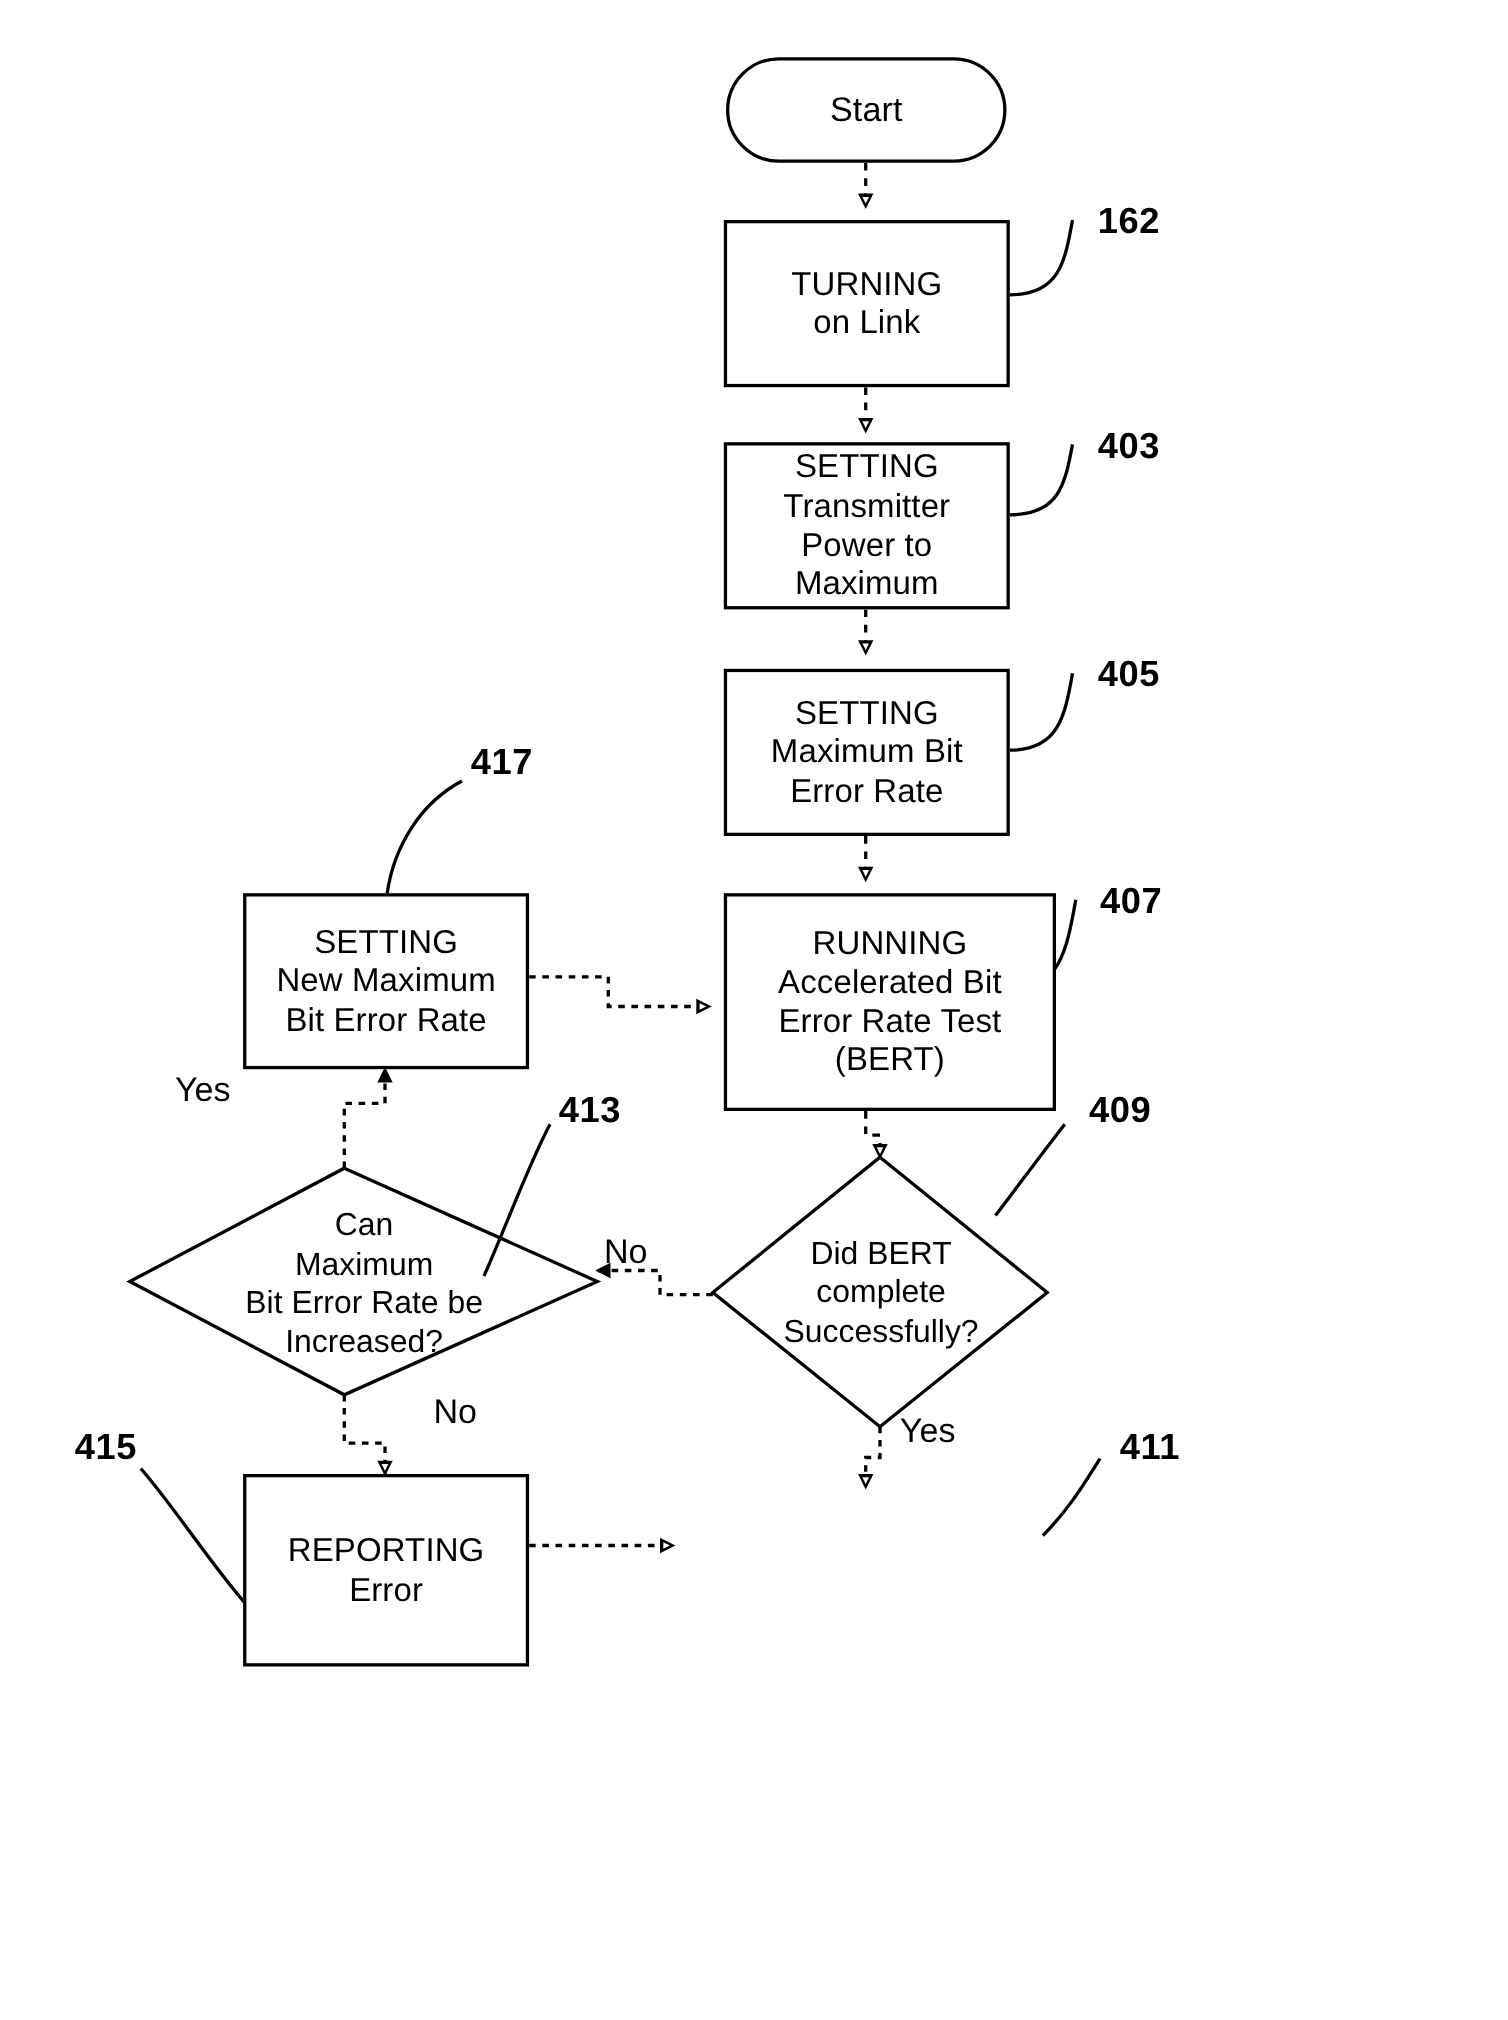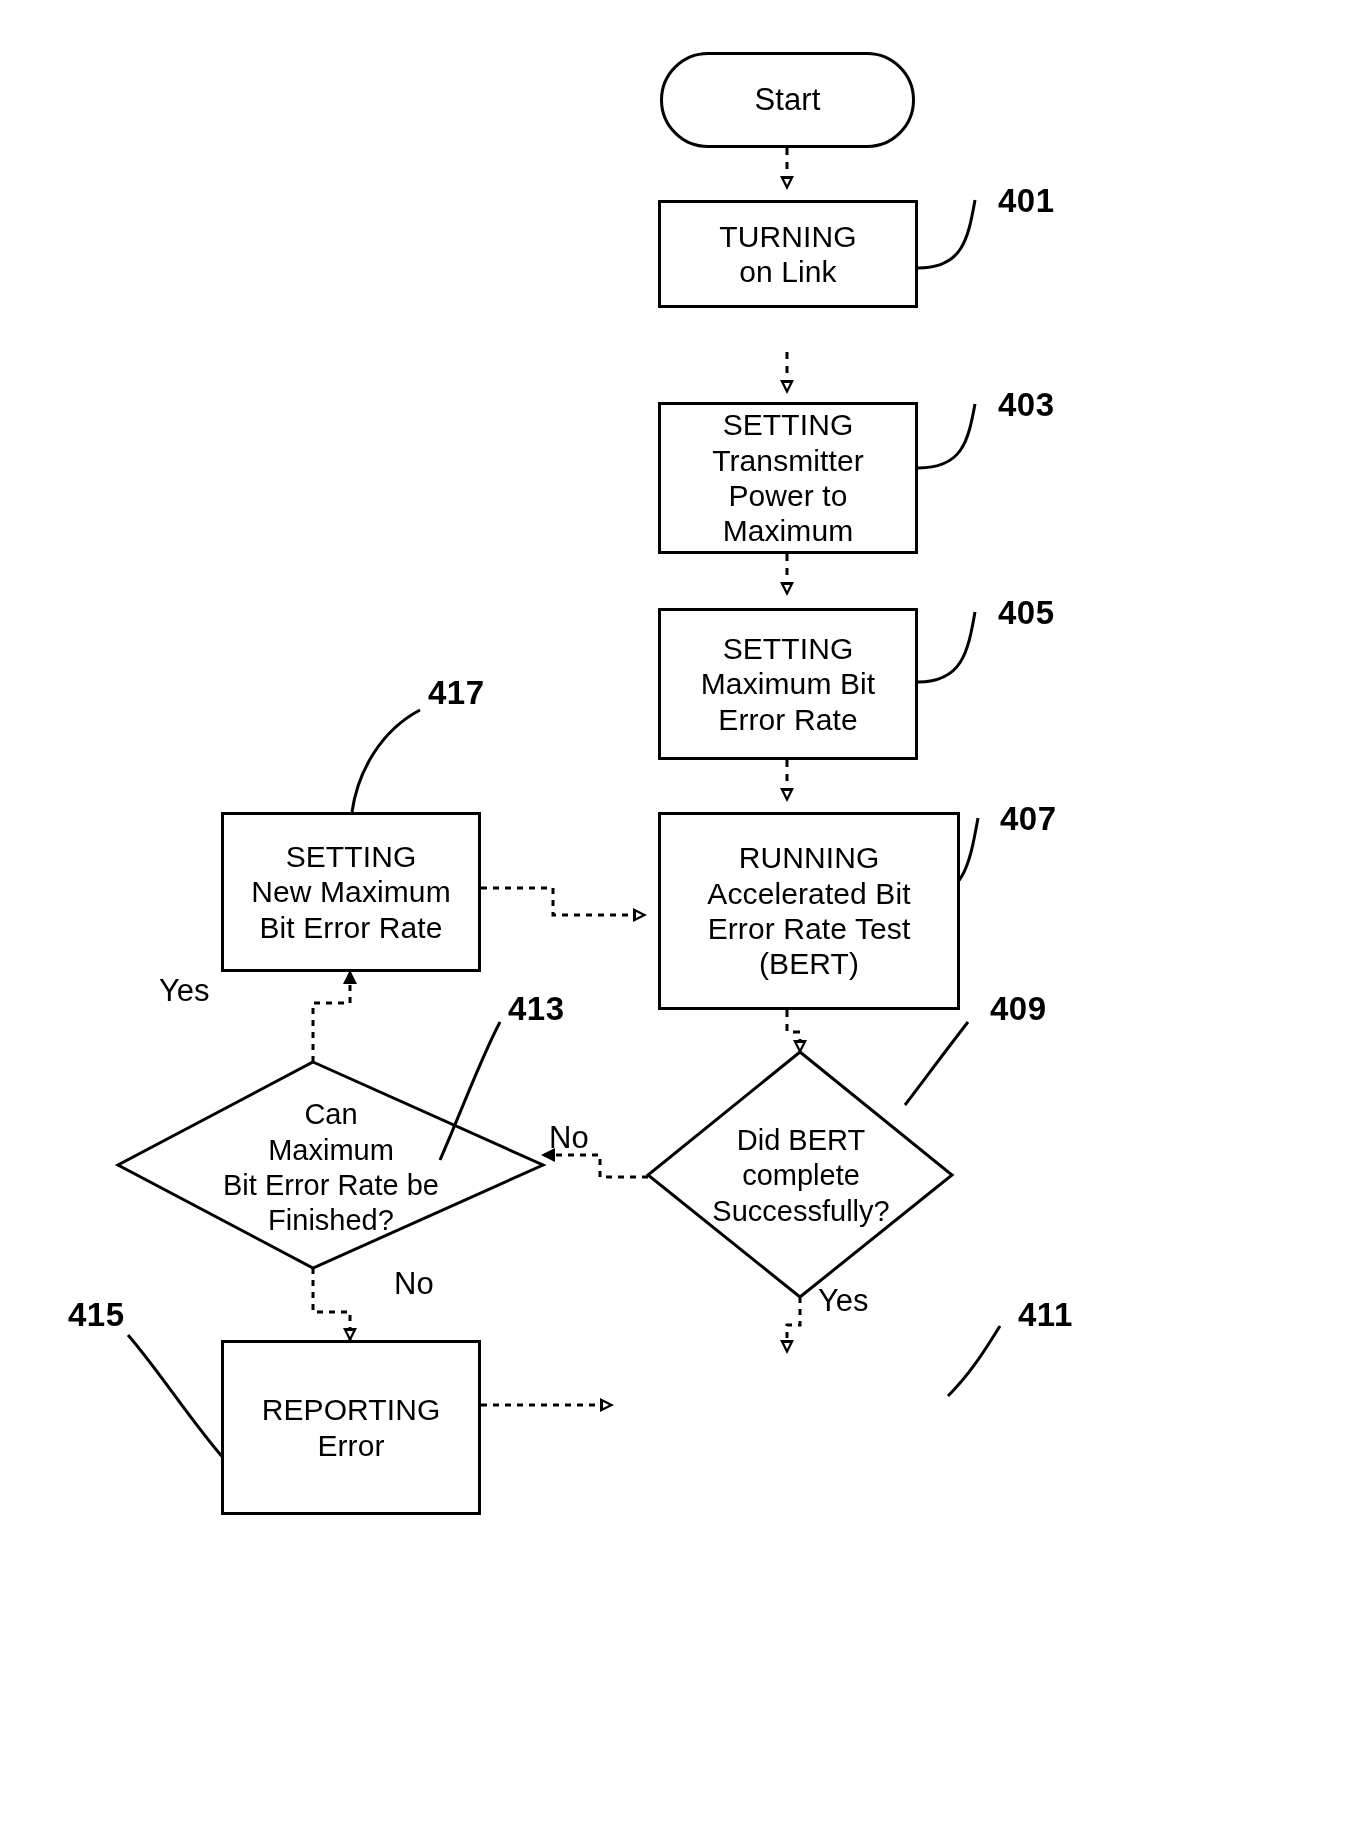--- a/index.html
+++ b/index.html
@@ -147,21 +147,21 @@
       <path d="M225,1460 C 190,1420 160,1372 128,1335" stroke-width="3"></path>
 
       <path d="M352,812 C 358,770 382,730 420,710" stroke-width="3"></path>
     </g>
   </svg>
 
   <div class="node term" style="left:660px; top:52px; width:255px; height:96px;">
     <span class="txt">Start</span>
   </div>
 
-  <div class="node proc" style="left:658px; top:200px; width:260px; height:108px;">
+  <div class="node proc" style="left:658px; top:200px; width:260px; height:152px;">
     <span class="txt">TURNING
 on Link</span>
   </div>
 
   <div class="node proc" style="left:658px; top:402px; width:260px; height:152px;">
     <span class="txt">SETTING
 Transmitter
 Power to
 Maximum</span>
   </div>
@@ -194,32 +194,32 @@
   <div class="diamond" style="left:660px; top:1108px; width:282px; height:136px;">
     <span class="txt">Did BERT
 complete
 Successfully?</span>
   </div>
 
   <div class="diamond" style="left:148px; top:1082px; width:366px; height:172px;">
     <span class="txt">Can
 Maximum
 Bit Error Rate be
-Finished?</span>
+Increased?</span>
   </div>
 
   <div class="lbl" style="left:549px; top:1122px;">No</div>
 
   <div class="lbl" style="left:818px; top:1285px;">Yes</div>
 
   <div class="lbl" style="left:159px; top:975px;">Yes</div>
 
   <div class="lbl" style="left:394px; top:1268px;">No</div>
 
-  <div class="refnum" style="left:998px; top:184px;">401</div>
+  <div class="refnum" style="left:998px; top:184px;">162</div>
   <div class="refnum" style="left:998px; top:388px;">403</div>
   <div class="refnum" style="left:998px; top:596px;">405</div>
   <div class="refnum" style="left:1000px; top:802px;">407</div>
   <div class="refnum" style="left:990px; top:992px;">409</div>
   <div class="refnum" style="left:1018px; top:1298px;">411</div>
   <div class="refnum" style="left:508px; top:992px;">413</div>
   <div class="refnum" style="left:68px; top:1298px;">415</div>
   <div class="refnum" style="left:428px; top:676px;">417</div>
 
 </div>

